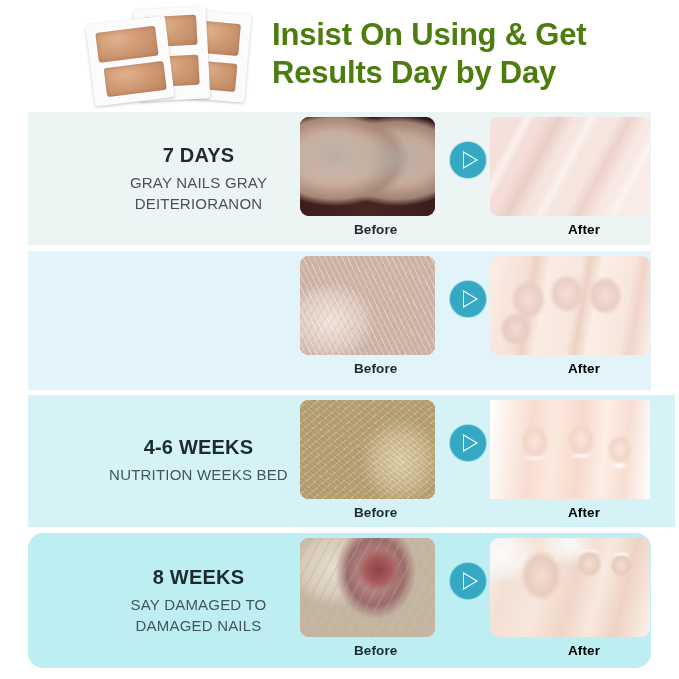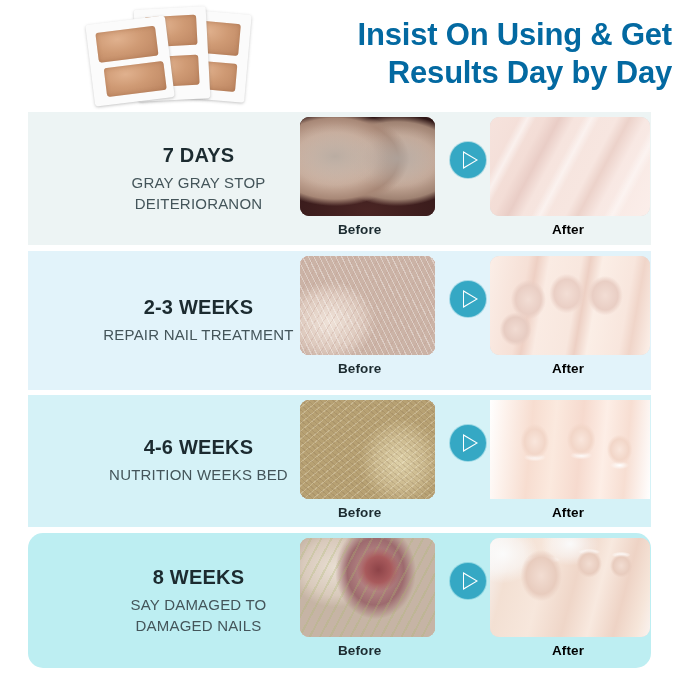--- a/index.html
+++ b/index.html
@@ -70,37 +70,36 @@
     transform: rotate(5deg);
     z-index: 1;
   }
   .patch-c .pad-1 { left: 8px; top: 10px; width: 50px; height: 32px; }
   .patch-c .pad-2 { left: 8px; top: 50px; width: 50px; height: 28px; }
 
   .headline {
     position: absolute;
     left: 272px; top: 16px;
     width: 400px;
-    color: #0369a1;
+    color: #4d7c0f;
     font-size: 31px;
     font-weight: bold;
     line-height: 1.22;
     letter-spacing: -0.2px;
-    text-align: right;
   }
 
   
   .row {
     position: absolute;
     left: 28px;
     width: 623px;
   }
   .row-1 { top: 112px; height: 133px; background: #edf4f4; }
   .row-2 { top: 251px; height: 139px; background: #e2f3fa; }
-  .row-3 { top: 395px; height: 132px; background: #d5f2f7; }
+  .row-3 { top: 395px; height: 132px; background: #d5f2f7; padding-left: 24px; }
   .row-4 { top: 533px; height: 135px; background: #bdeef2; }
 
   .row-text {
     position: absolute;
     left: 63px;
     top: 50%;
     transform: translateY(-50%);
     width: 215px;
     text-align: center;
   }
@@ -126,20 +125,21 @@
     border-radius: 9px;
     background: #d9d9d9;
   }
   .shot.plain { border-radius: 0; }
   .caption {
     position: absolute;
     font-size: 13.5px;
     font-weight: bold;
     letter-spacing: 0.1px;
     white-space: nowrap;
+    margin-left: 16px;
   }
   .caption.before { color: #1c2b30; }
   .caption.after  { color: #000000; }
 
   
   .play-btn {
     position: absolute;
     width: 36px; height: 36px;
     border-radius: 50%;
     background: #35a8c4;
@@ -323,44 +323,40 @@
         <div class="pad pad-2"></div>
       </div>
     </div>
 
     <div class="headline">Insist On Using &amp; Get Results Day by Day</div>
   </div>
 
   <div class="row row-1" style="background: rgb(237, 244, 244);">
     <div class="row-text">
       <div class="row-title">7 DAYS</div>
-      <div class="row-sub">GRAY GRAY STOP DEITERIORANON</div>
+      <div class="row-sub">GRAY NAILS GRAY DEITERIORANON</div>
     </div>
 
     <div class="shot" style="left:272px; top:5px; width:135px; height:99px;">
       <div class="ph ph-r1b"></div>
     </div>
     <div class="caption before" style="left:310px; top:110px;">Before</div>
 
     <div class="play-btn" style="left:422px; top:30px;">
       <div class="tri"></div>
       <div class="tri-inner"></div>
     </div>
 
     <div class="shot" style="left:462px; top:5px; width:160px; height:99px;">
       <div class="ph ph-r1a"></div>
     </div>
     <div class="caption after" style="left:524px; top:110px;">After</div>
   </div>
 
   <div class="row row-2" style="background: rgb(226, 243, 250);">
-    <div class="row-text">
-      <div class="row-title">2-3 WEEKS</div>
-      <div class="row-sub">REPAIR NAIL TREATMENT</div>
-    </div>
 
     <div class="shot" style="left:272px; top:5px; width:135px; height:99px;">
       <div class="ph ph-r2b"></div>
     </div>
     <div class="caption before" style="left:310px; top:110px;">Before</div>
 
     <div class="play-btn" style="left:422px; top:30px;">
       <div class="tri"></div>
       <div class="tri-inner"></div>
     </div>

